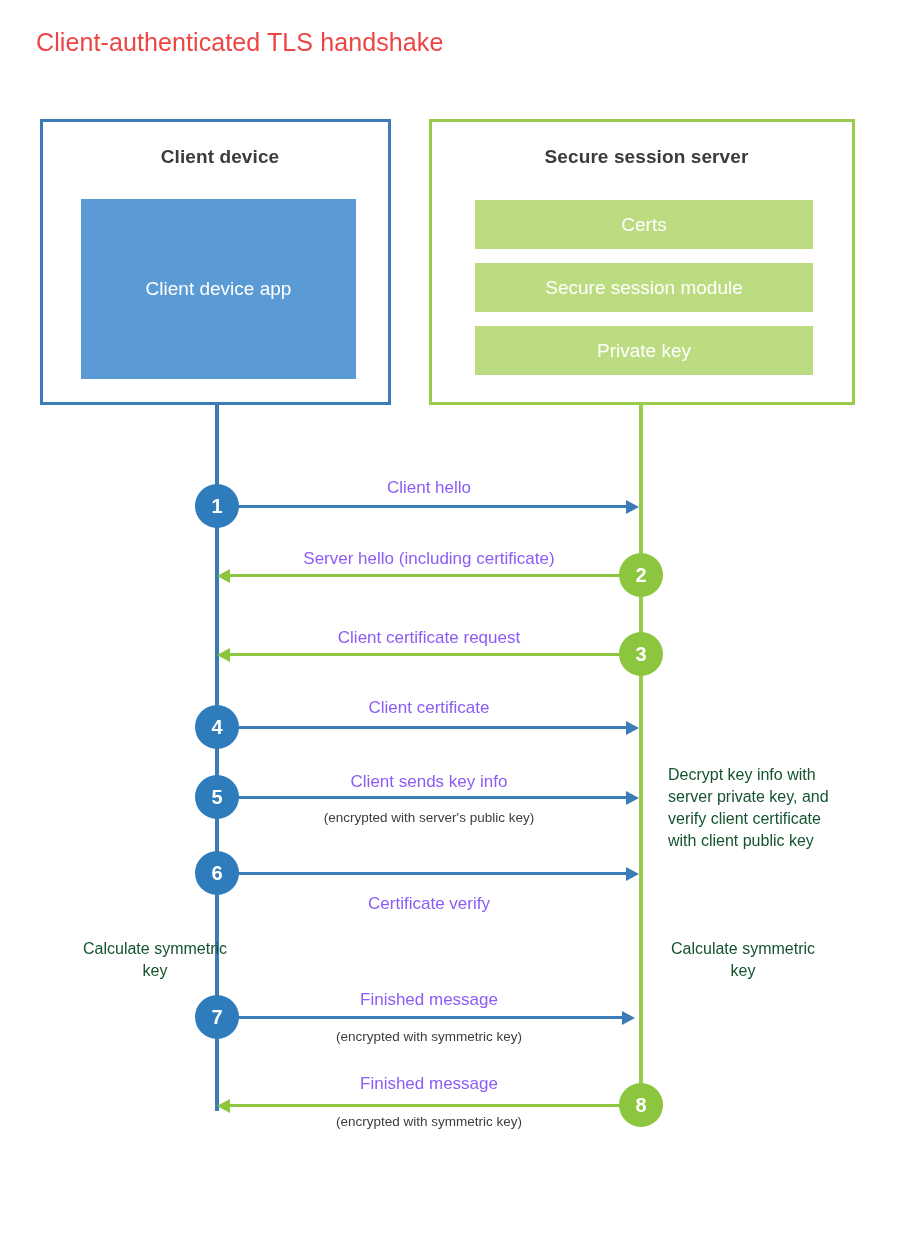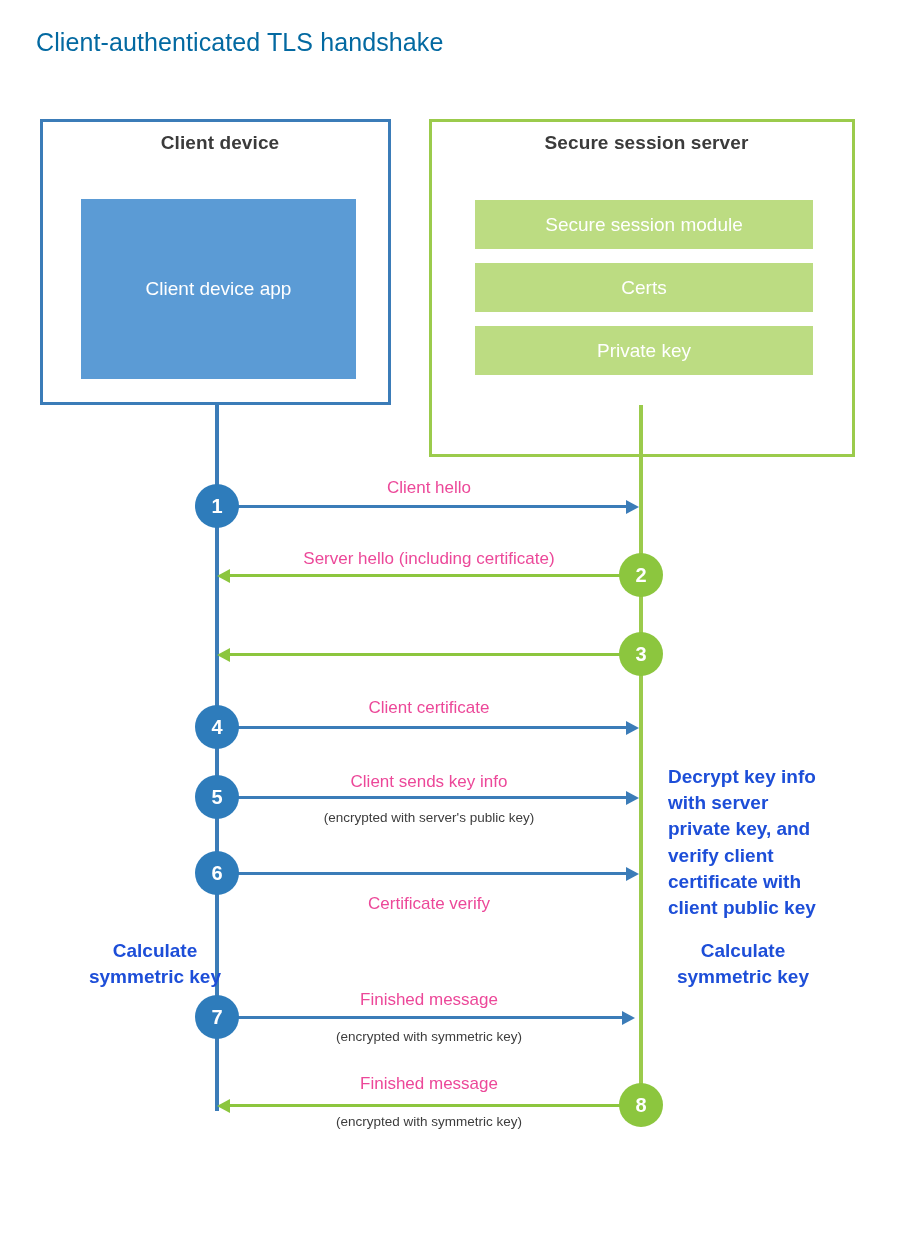--- a/index.html
+++ b/index.html
@@ -20,21 +20,21 @@
     overflow: hidden;
   }
 
   
   .page-title {
     position: absolute;
     left: 36px;
     top: 28px;
     font-size: 25px;
     font-weight: 400;
-    color: #0369a1;
+    color: #ef4444;
     letter-spacing: 0.1px;
     white-space: nowrap;
   }
 
   
   .actor-box {
     position: absolute;
     background: #ffffff;
     box-sizing: border-box;
   }
@@ -42,29 +42,29 @@
     left: 40px;
     top: 119px;
     width: 351px;
     height: 286px;
     border: 3px solid #3b7cb8;
   }
   .actor-box.server {
     left: 429px;
     top: 119px;
     width: 426px;
-    height: 338px;
+    height: 286px;
     border: 3px solid #9bcb4c;
   }
   .actor-title {
     text-align: center;
     font-size: 19px;
     font-weight: bold;
     color: #3b3b3b;
-    margin-top: 10px;
+    margin-top: 24px;
     letter-spacing: 0.1px;
     padding-left: 9px;
   }
 
   .client-app {
     position: absolute;
     left: 38px;
     top: 77px;
     width: 275px;
     height: 180px;
@@ -129,21 +129,21 @@
   .arrow-head.right-blue {
     border-left: 13px solid #3b7cb8;
   }
   .arrow-head.left-green {
     border-right: 13px solid #8cc63e;
   }
 
   .msg-label {
     position: absolute;
     font-size: 17px;
-    color: #ec4899;
+    color: #8b5cf6;
     text-align: center;
     white-space: nowrap;
   }
   .msg-sublabel {
     position: absolute;
     font-size: 13.5px;
     color: #3d3d3d;
     text-align: center;
     white-space: nowrap;
   }
@@ -160,63 +160,63 @@
     display: flex;
     align-items: center;
     justify-content: center;
   }
   .step-circle.blue { background: #2e7cbb; }
   .step-circle.green { background: #8cc63e; }
 
   
   .side-note {
     position: absolute;
-    font-size: 19px;
+    font-size: 16px;
     line-height: 1.38;
-    color: #1d4ed8;
-    font-weight: bold;
+    color: #14532d;
   }
   .side-note.note-left {
     text-align: center;
   }
 </style>
 </head>
 <body>
 
 <div class="page">
 
   <div class="page-title">Client-authenticated TLS handshake</div>
 
   <div class="actor-box client">
     <div class="actor-title">Client device</div>
     <div class="client-app">Client device app</div>
   </div>
 
   <div class="actor-box server">
     <div class="actor-title">Secure session server</div>
     <div class="server-bars">
+      <div class="server-bar">Certs</div>
       <div class="server-bar">Secure session module</div>
-      <div class="server-bar">Certs</div>
       <div class="server-bar">Private key</div>
     </div>
   </div>
 
   <div class="lifeline client-life"></div>
   <div class="lifeline server-life"></div>
 
   <div class="msg-label" style="left:217px; top:478px; width:424px;">Client hello</div>
   <div class="msg-line blue" style="left:217px; top:505px; width:410px;"></div>
   <div class="arrow-head right-blue" style="left:626px; top:499.5px;"></div>
   <div class="step-circle blue" style="left:195px; top:484px;">1</div>
 
   <div class="msg-label" style="left:217px; top:549px; width:424px;">Server hello (including certificate)</div>
   <div class="msg-line green" style="left:230px; top:574px; width:411px;"></div>
   <div class="arrow-head left-green" style="left:217px; top:568.5px;"></div>
   <div class="step-circle green" style="left:619px; top:553px;">2</div>
 
+  <div class="msg-label" style="left:217px; top:628px; width:424px;">Client certificate request</div>
   <div class="msg-line green" style="left:230px; top:653px; width:411px;"></div>
   <div class="arrow-head left-green" style="left:217px; top:647.5px;"></div>
   <div class="step-circle green" style="left:619px; top:632px;">3</div>
 
   <div class="msg-label" style="left:217px; top:698px; width:424px;">Client certificate</div>
   <div class="msg-line blue" style="left:217px; top:726px; width:410px;"></div>
   <div class="arrow-head right-blue" style="left:626px; top:720.5px;"></div>
   <div class="step-circle blue" style="left:195px; top:705px;">4</div>
 
   <div class="msg-label" style="left:217px; top:772px; width:424px;">Client sends key info</div>

